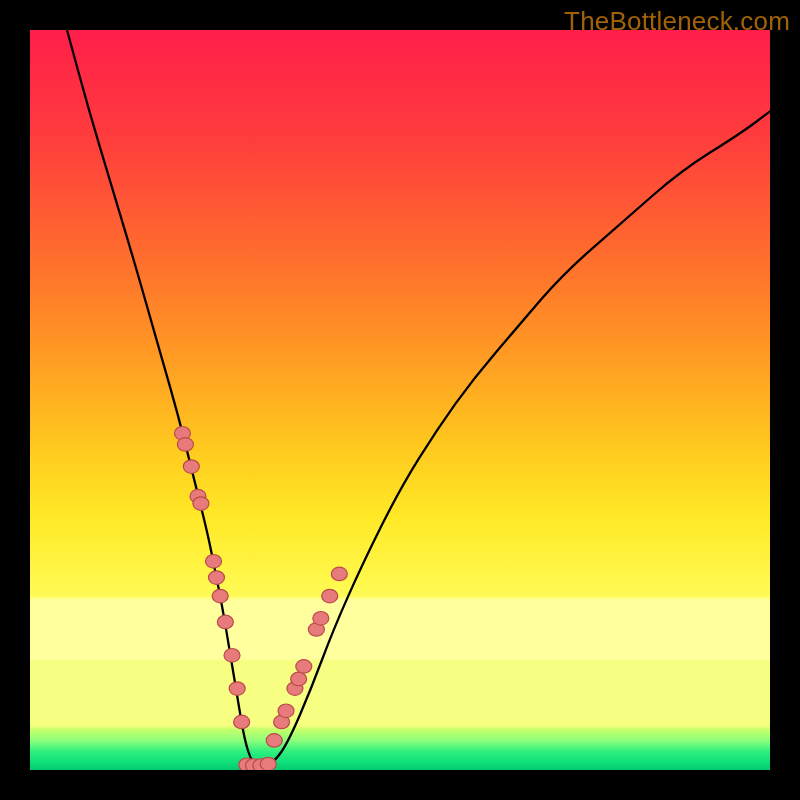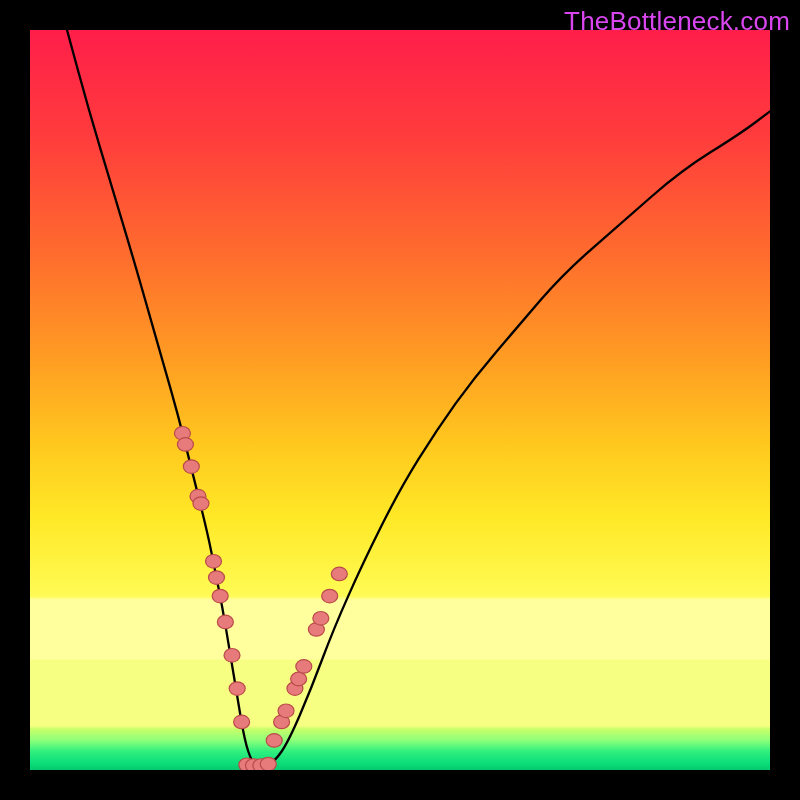--- a/index.html
+++ b/index.html
@@ -26,21 +26,21 @@
     overflow: hidden;
   }
   .gradient {
     position: absolute;
     left: 0; top: 0; width: 100%; height: 100%;
   }
   .watermark {
     position: absolute;
     top: 6px;
     right: 10px;
-    color: #d946ef;
+    color: #a16207;
     font-size: 26px;
     font-weight: 500;
     letter-spacing: 0.2px;
   }
   svg.curve {
     position: absolute;
     left: 0; top: 0;
   }
 </style>
 </head>

